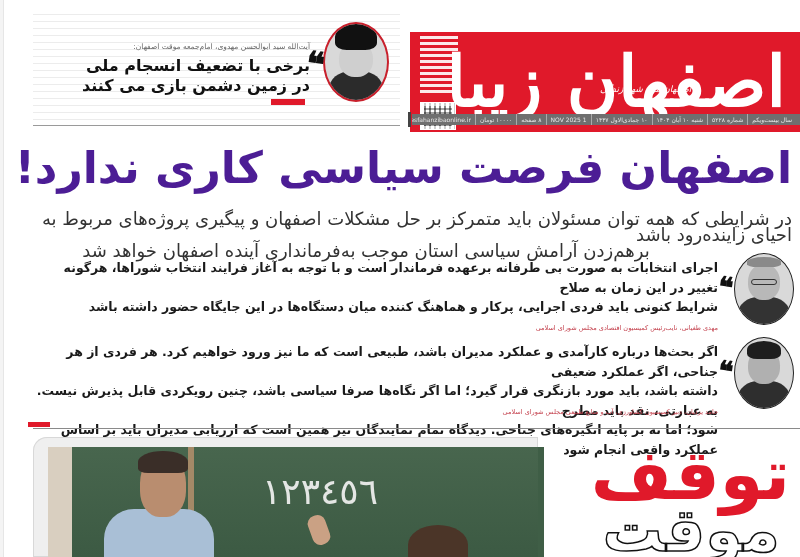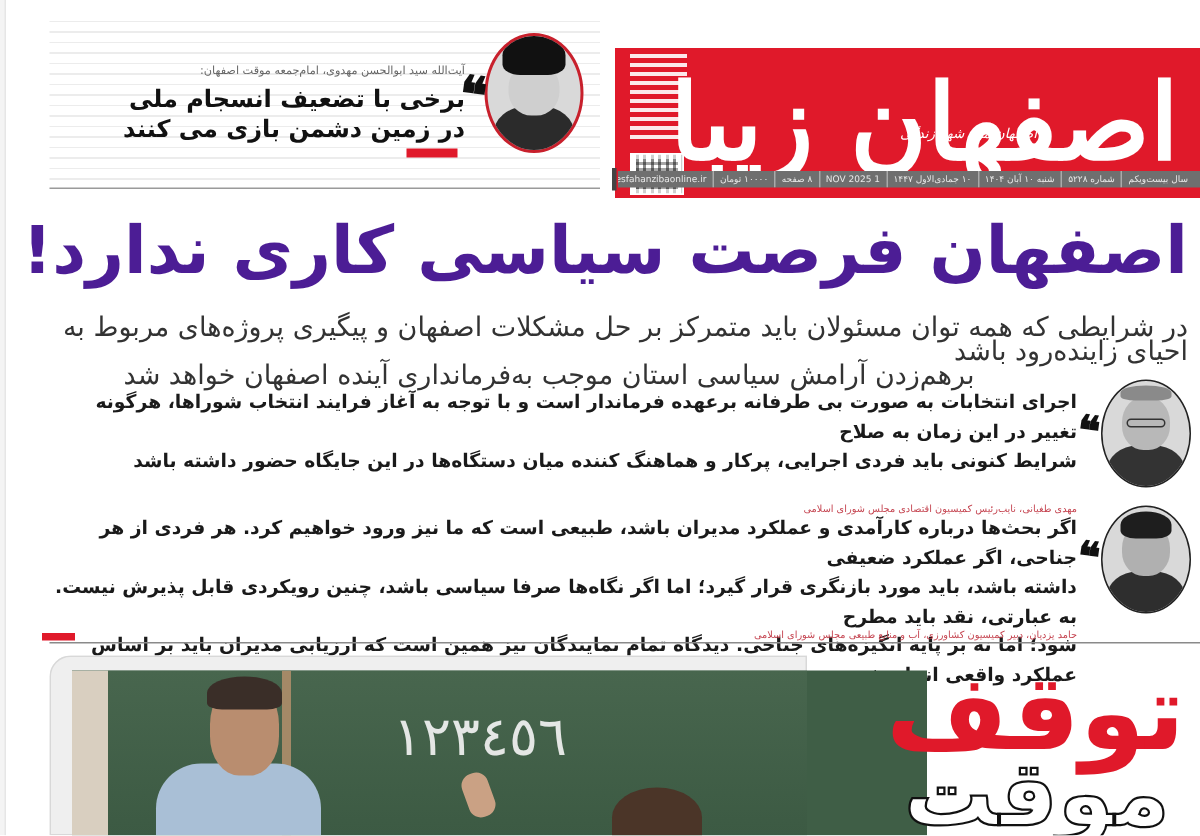--- a/index.html
+++ b/index.html
@@ -55,29 +55,29 @@
   
   .main-headline { position: absolute; left: 20px; right: 8px; top: 140px; direction: rtl; text-align: center;
     font-weight: bold; font-size: 44px; line-height: 56px; letter-spacing: -1px; color: #4c1d95; white-space: nowrap; }
   .main-lead { position: absolute; left: 30px; right: 8px; top: 211px; direction: rtl; text-align: right;
     font-size: 18px; line-height: 16px; color: #333; }
   .main-lead .line2 { display: block; text-align: center; padding-right: 90px; }
 
   
   .op-text { position: absolute; direction: rtl; text-align: right; left: 30px; right: 82px;
     font-weight: bold; font-size: 12.5px; line-height: 19.5px; color: #1a1a1a; }
-  .op-byline { position: absolute; direction: rtl; text-align: left; right: 82px; font-size: 6.5px; color: #c4424e; margin-top: 11px; }
+  .op-byline { position: absolute; direction: rtl; text-align: left; right: 82px; font-size: 6.5px; color: #c4424e; }
 
   .section-rule { position: absolute; left: 33px; top: 428px; width: 767px; height: 1px; background: #8a8a8a; }
   .small-tag { position: absolute; left: 28px; top: 422px; width: 22px; height: 5px; background: #e0192a; }
 
   
   .photo-frame { position: absolute; left: 33px; top: 437px; width: 505px; height: 120px; background: #efefef; border-top-left-radius: 14px;
     box-shadow: inset 0 0 0 1px #d8d8d8; }
-  .photo { position: absolute; left: 48px; top: 447px; width: 570px; height: 110px; background: #3f5e46; overflow: hidden; }
+  .photo { position: absolute; left: 48px; top: 447px; width: 496px; height: 110px; background: #3f5e46; overflow: hidden; }
   .photo-wall { position: absolute; left: 0; top: 0; width: 24px; height: 110px; background: #d9cfc0; }
   .photo-board-frame { position: absolute; left: 140px; top: 0; width: 6px; height: 110px; background: #a48967; }
   .photo-board { position: absolute; left: 24px; top: 0; width: 466px; height: 110px;
     background: linear-gradient(180deg, #48664e 0%, #3c5a43 100%); }
   .photo-person-head { position: absolute; left: 92px; top: 8px; width: 46px; height: 62px; border-radius: 45% 45% 42% 42%; background: #b98d6f; }
   .photo-person-hair { position: absolute; left: 90px; top: 4px; width: 50px; height: 22px; border-radius: 50% 50% 20% 20%; background: #3a2e28; }
   .photo-person-body { position: absolute; left: 56px; top: 62px; width: 110px; height: 60px; border-radius: 30px 30px 0 0; background: #a9bfd6; }
   .photo-hand { position: absolute; left: 262px; top: 68px; width: 18px; height: 30px; border-radius: 8px; background: #caa184; transform: rotate(-20deg); }
   .photo-child { position: absolute; left: 360px; top: 78px; width: 60px; height: 40px; border-radius: 50% 50% 0 0; background: #4b3528; }
   .photo-numbers { position: absolute; left: 214px; top: 24px; direction: ltr; font-family: "DejaVu Sans", sans-serif;

